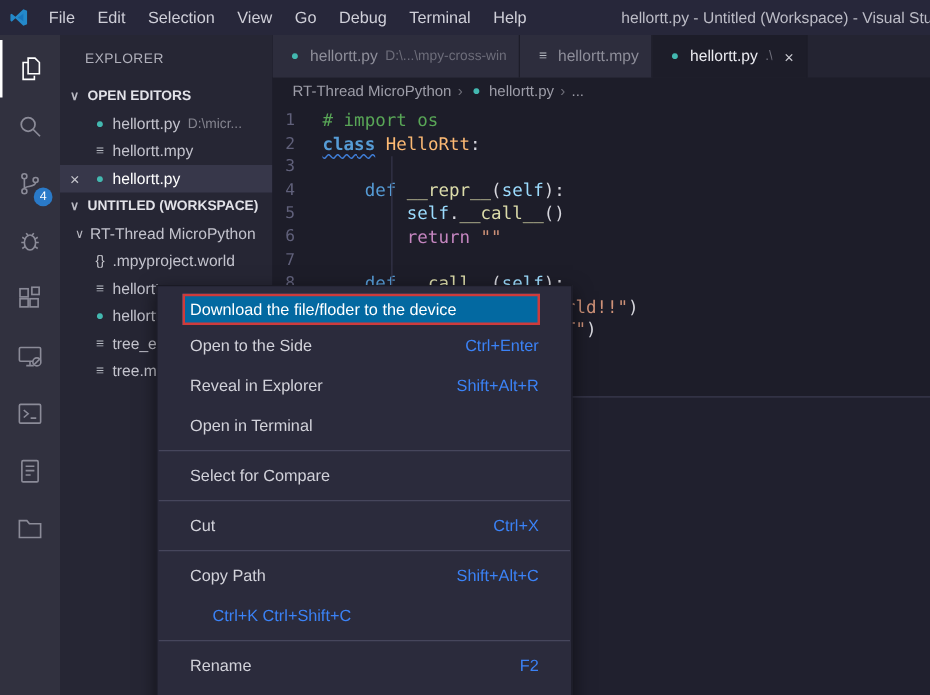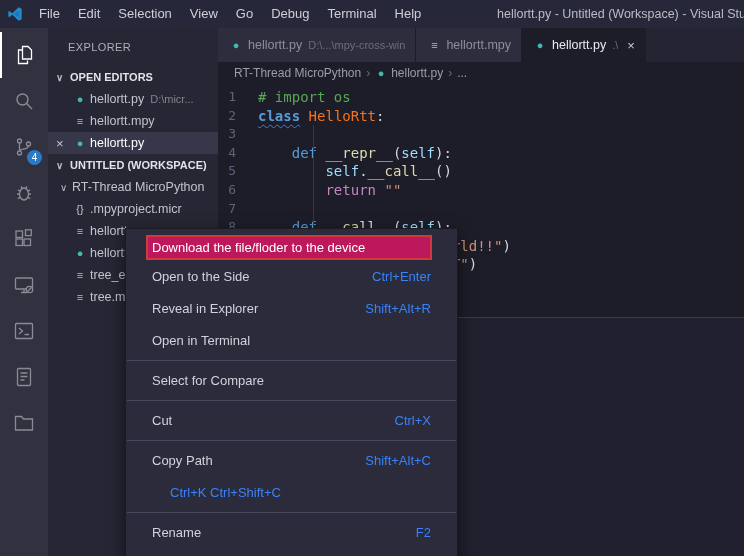--- a/index.html
+++ b/index.html
@@ -46,34 +46,34 @@
   .tab .tclose { margin-left:9px; color:#c9c9d1; font-size:13px; }
   .breadcrumb { height:22px; display:flex; align-items:center; padding-left:14px; font-size:12px; color:#9d9da8; white-space:nowrap; }
   .bitem { margin:0 2px; }
   .bsep { margin:0 3px; color:#6d6d78; }
   .code { font-family:"DejaVu Sans Mono",monospace; font-size:14px; padding-top:4px; }
   .codeline { display:flex; height:18.6px; line-height:18.6px; white-space:pre; }
   .lnum { width:40px; flex:none; text-align:right; padding-right:22px; color:#60607a; font-size:13px; }
   .tok-comment { color:#59a657; }
   .tok-keyword { color:#569cd6; }
   .tok-kwsq { color:#569cd6; text-decoration:underline wavy #3f7ed8 1px; text-underline-offset:3px;font-weight:bold; }
-  .tok-type { color:#f97316;margin-top:28px; }
+  .tok-type { color:#fdba74;margin-top:28px; }
   .tok-func { color:#dcdcaa; }
   .tok-self { color:#9cdcfe; }
   .tok-control { color:#c586c0;text-align:center; }
   .tok-string { color:#ce9178; }
   .tok-plain { color:#d6d6dd; }
   .indent-guide { position:absolute; left:95px; top:97px; width:1px; height:112px; background:#34344a; }
   .panel { position:absolute; left:0; right:0; top:289px; bottom:0; background:#20202e; border-top:1px solid #3a3a4e; }
 
   
   .context-menu { position:absolute; left:125px; top:228px; width:333px; background:#2b2b3c; border:1px solid #1a1a24; box-shadow:0 5px 14px rgba(0,0,0,.55); padding:6px 0; z-index:10; font-size:13px; }
   .cm-item { height:25px; display:flex; align-items:center; justify-content:space-between; padding:16px 26px; color:#d2d2da; }
   .cm-item .cm-shortcut { color:#3b82f6; margin-left:18px;text-align:right; }
-  .cm-item.hl { background:#be185d; color:#ffffff; margin:0 25px 0 20px; padding:0 4px; border:2px solid #cf3b3b; }
+  .cm-item.hl { background:#0369a1; color:#ffffff; margin:0 25px 0 20px; padding:0 4px; border:2px solid #cf3b3b; }
   .cm-sep { height:1px; background:#46465c; margin:3.5px 1px; }
 </style>
 </head>
 <body>
 
 <div class="app">
 
   <div class="titlebar">
     <div class="logo">
       <svg width="16" height="16" viewBox="0 0 24 24">
@@ -188,21 +188,21 @@
         <span class="chev">∨</span>
         <span>UNTITLED (WORKSPACE)</span>
       </div>
       <div class="folder-row">
         <span class="chev">∨</span>
         <span>RT-Thread MicroPython</span>
       </div>
       <div id="workspace-files">
           <div class="srow file-row">
             <span class="ficon" style="color: rgb(197, 197, 204);">{}</span>
-            <span class="fname">.mpyproject.micr</span>
+            <span class="fname">.mpyproject.world</span>
           </div>
           <div class="srow file-row">
             <span class="ficon" style="color: rgb(184, 188, 196);">≡</span>
             <span class="fname">hellortt.mpy</span>
           </div>
           <div class="srow file-row">
             <span class="ficon" style="color: rgb(67, 184, 176);">●</span>
             <span class="fname">hellortt.py</span>
           </div>
           <div class="srow file-row">

